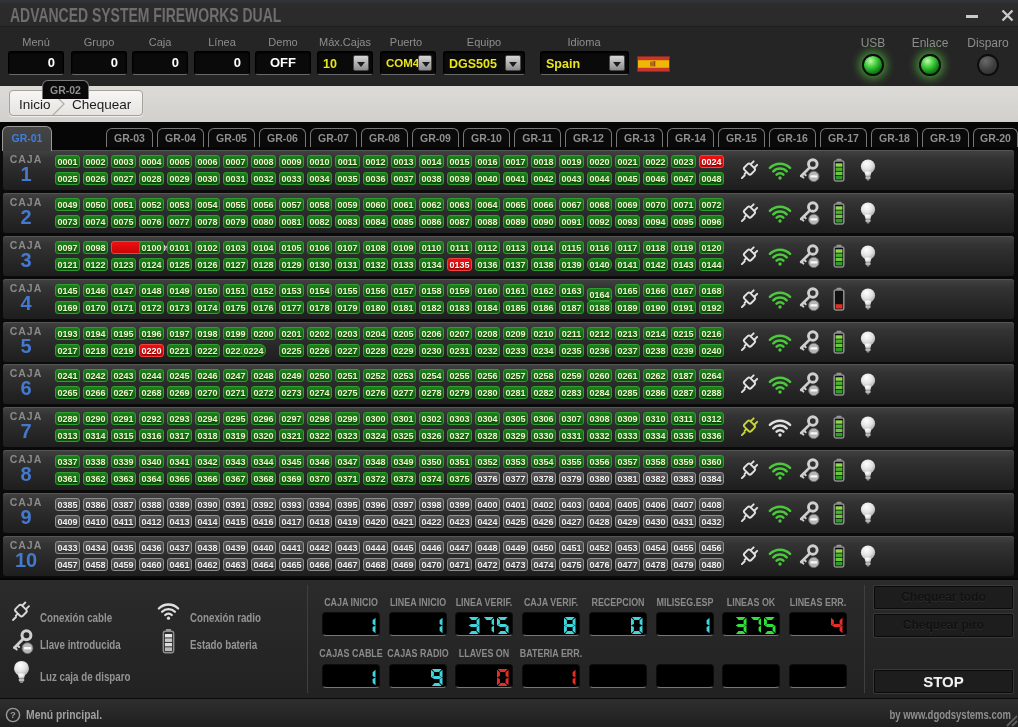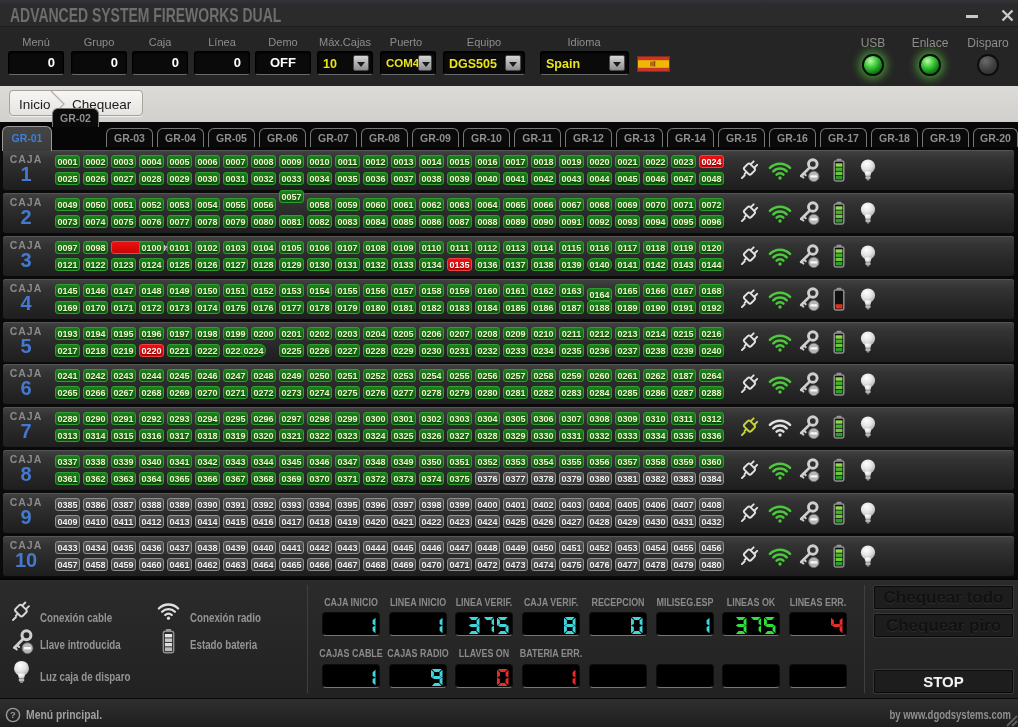--- a/index.html
+++ b/index.html
@@ -27,21 +27,21 @@
 .cx{background:linear-gradient(#585858,#3c3c3c);border:1px solid #909090;color:#f2f2f2;}
 .caja{position:absolute;left:0;width:52px;text-align:center;}
 .caja .t1{font-size:10.5px;font-weight:bold;color:#8a8a8a;letter-spacing:1px;}
 .caja .t2{font-size:20px;font-weight:bold;color:#4479d0;line-height:19px;}
 .disp{position:absolute;background:#000;border-radius:4px;border:1px solid #0d0d0d;
  border-bottom:1px solid #777;box-shadow:inset 0 2px 3px rgba(0,0,0,.8);}
 .dlbl{position:absolute;font-size:10.5px;font-weight:bold;color:#8a8a8a;white-space:nowrap;
  transform:translateX(-50%) scaleX(0.85);letter-spacing:0;}
 .btn{position:absolute;left:874px;width:139px;height:23px;background:#1d1d1d;
  border:1px solid #0a0a0a;box-shadow:0 0 0 1px #383838;border-radius:1px;
- text-align:center;font-size:17px;color:#111111;line-height:21px;font-weight:bold;
+ text-align:center;font-size:12px;color:#111111;line-height:21px;font-weight:bold;
  text-shadow:0 1px 0 rgba(120,120,120,.18);}
 .legtxt{position:absolute;font-size:12.5px;font-weight:bold;color:#949494;white-space:nowrap;transform:scaleX(0.78);transform-origin:left center;}
 </style></head><body>
 <div id="win">
 <svg width="0" height="0" style="position:absolute">
       <defs>
 <radialGradient id="gbulb" cx="40%" cy="30%" r="75%">
 <stop offset="0%" stop-color="#ffffff"></stop>
           <stop offset="55%" stop-color="#e2e2e2"></stop>
 <stop offset="100%" stop-color="#a8a8a8"></stop>
@@ -132,21 +132,21 @@
     <div class="abs" style="left:0;top:86px;width:1018px;height:36px;background:linear-gradient(#dddbd8,#d2d0cd);"></div>
     <div class="abs" style="left:9px;top:90px;width:134px;height:26px;border-radius:4px;border:1px solid #a5a19b;background:linear-gradient(#f7f6f5,#e6e4e1);box-shadow:0 1px 1px rgba(255,255,255,.7);overflow:hidden;">
       <svg width="134" height="26" viewBox="0 0 134 26" style="display:block;position:absolute;left:0;top:0;">
         <path d="M41 0L54 13L41 26" fill="none" stroke="#b2aea8" stroke-width="1.3"></path>
       </svg>
       <div style="position:absolute;left:9px;top:5.5px;font-size:13.5px;color:#1b1b1b;">Inicio</div>
       <div style="position:absolute;left:62px;top:5.5px;font-size:13.5px;color:#1b1b1b;">Chequear</div>
     </div>
     <div class="abs" style="left:0;top:122px;width:1018px;height:28px;background:#060606;"></div>
     <div class="tab" style="left:2px;top:4px;height:25px;width:50px;background:linear-gradient(#464646,#3a3a3a);border-color:#9a9a9a;color:#3f7fd9;line-height:22px;z-index:2;position:absolute;margin-top:122px;">GR-01</div>
-    <div class="tab" style="left:52px;margin-top:102px;width:47px;">GR-02</div>
+    <div class="tab" style="left:42px;margin-top:74px;width:47px;">GR-02</div>
     <div class="tab" style="left:106px;margin-top:122px;width:47px;">GR-03</div>
     <div class="tab" style="left:157px;margin-top:122px;width:47px;">GR-04</div>
     <div class="tab" style="left:208px;margin-top:122px;width:47px;">GR-05</div>
     <div class="tab" style="left:259px;margin-top:122px;width:47px;">GR-06</div>
     <div class="tab" style="left:310px;margin-top:122px;width:47px;">GR-07</div>
     <div class="tab" style="left:361px;margin-top:122px;width:47px;">GR-08</div>
     <div class="tab" style="left:412px;margin-top:122px;width:47px;">GR-09</div>
     <div class="tab" style="left:463px;margin-top:122px;width:47px;">GR-10</div>
     <div class="tab" style="left:514px;margin-top:122px;width:47px;">GR-11</div>
     <div class="tab" style="left:565px;margin-top:122px;width:47px;">GR-12</div>
@@ -262,21 +262,21 @@
       <div class="t2">2</div>
     </div>
     <div class="cell cg" style="left:55px;top:198px;">0049</div>
     <div class="cell cg" style="left:83px;top:198px;">0050</div>
     <div class="cell cg" style="left:111px;top:198px;">0051</div>
     <div class="cell cg" style="left:139px;top:198px;">0052</div>
     <div class="cell cg" style="left:167px;top:198px;">0053</div>
     <div class="cell cg" style="left:195px;top:198px;">0054</div>
     <div class="cell cg" style="left:223px;top:198px;">0055</div>
     <div class="cell cg" style="left:251px;top:198px;">0056</div>
-    <div class="cell cg" style="left:279px;top:190px;">0057</div>
+    <div class="cell cg" style="left:279px;top:198px;">0057</div>
     <div class="cell cg" style="left:307px;top:198px;">0058</div>
     <div class="cell cg" style="left:335px;top:198px;">0059</div>
     <div class="cell cg" style="left:363px;top:198px;">0060</div>
     <div class="cell cg" style="left:391px;top:198px;">0061</div>
     <div class="cell cg" style="left:419px;top:198px;">0062</div>
     <div class="cell cg" style="left:447px;top:198px;">0063</div>
     <div class="cell cg" style="left:475px;top:198px;">0064</div>
     <div class="cell cg" style="left:503px;top:198px;">0065</div>
     <div class="cell cg" style="left:531px;top:198px;">0066</div>
     <div class="cell cg" style="left:559px;top:198px;">0067</div>

